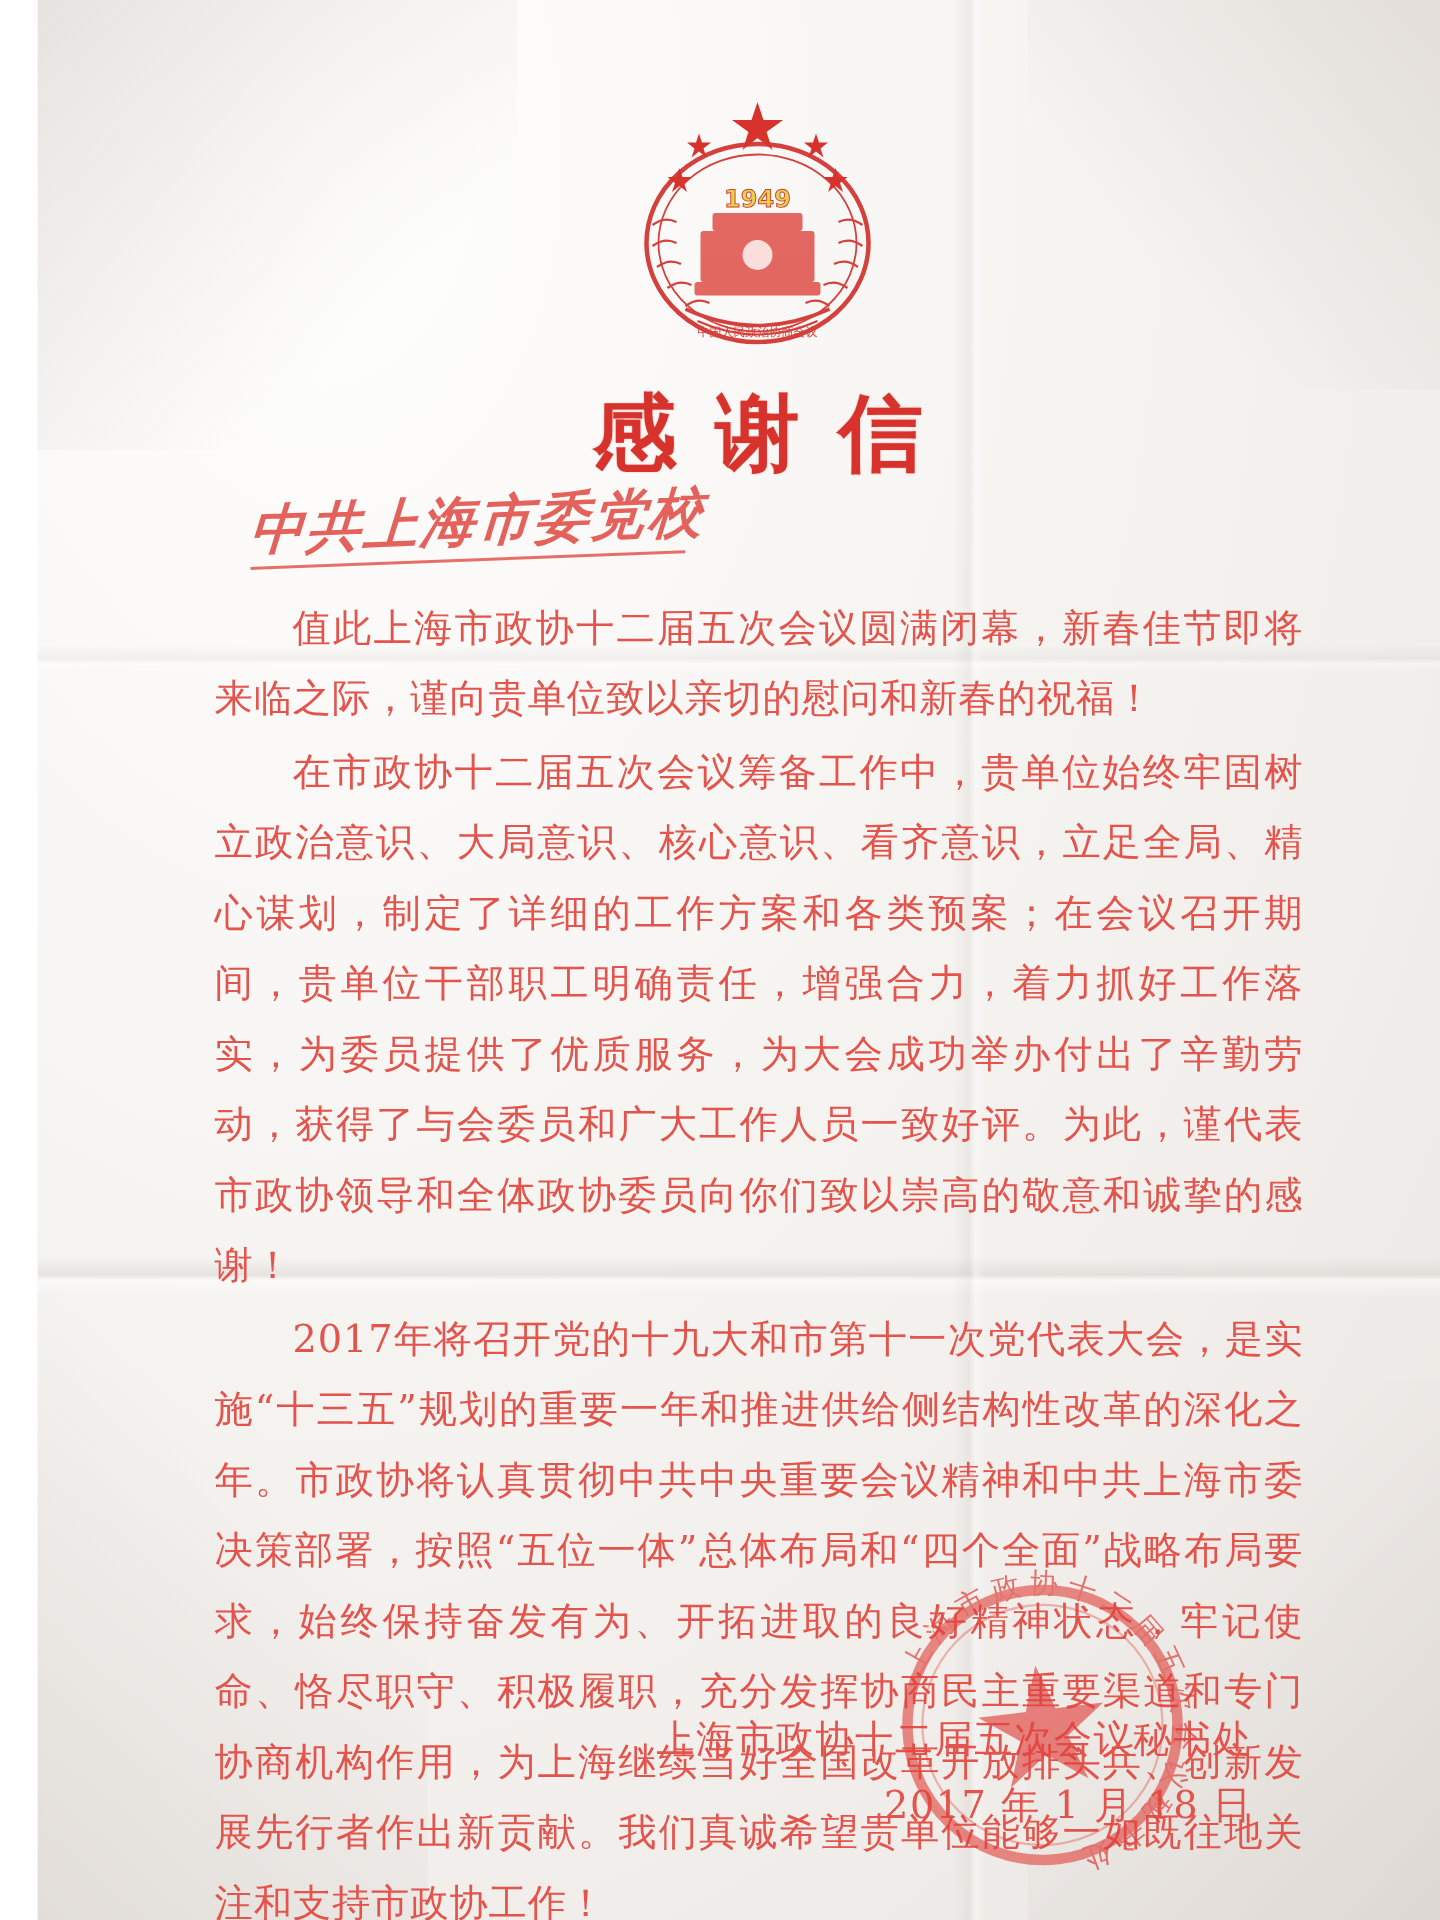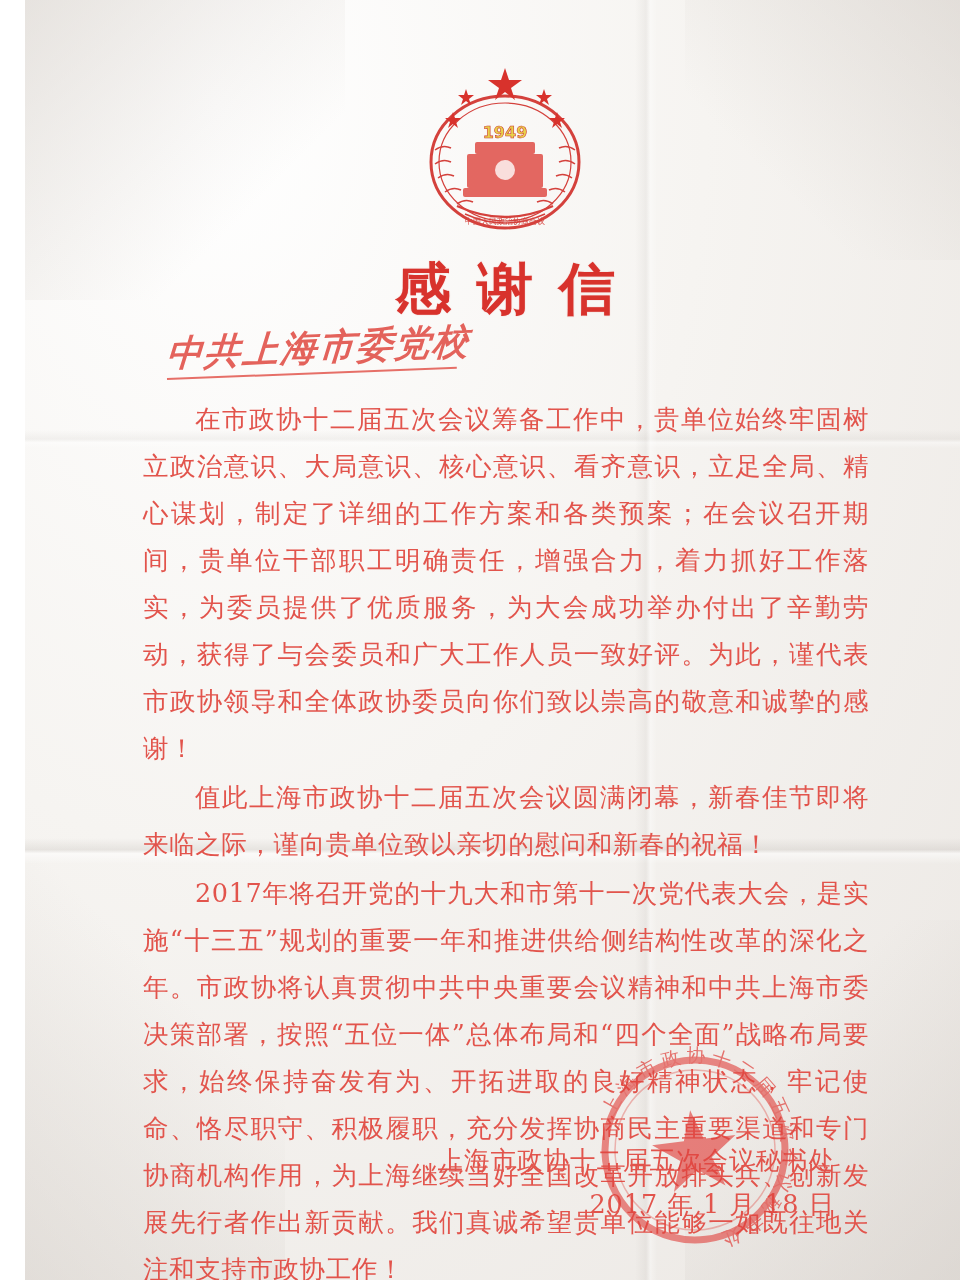--- a/index.html
+++ b/index.html
@@ -219,22 +219,22 @@
   </div>
 
   <div id="title">感谢信</div>
 
   <div id="salutation">
     <span class="hand">中共上海市委党校</span>
     <span class="underline"></span>
   </div>
 
   <div id="body-text">
+    <p>值此上海市政协十二届五次会议圆满闭幕，新春佳节即将来临之际，谨向贵单位致以亲切的慰问和新春的祝福！</p>
     <p>在市政协十二届五次会议筹备工作中，贵单位始终牢固树立政治意识、大局意识、核心意识、看齐意识，立足全局、精心谋划，制定了详细的工作方案和各类预案；在会议召开期间，贵单位干部职工明确责任，增强合力，着力抓好工作落实，为委员提供了优质服务，为大会成功举办付出了辛勤劳动，获得了与会委员和广大工作人员一致好评。为此，谨代表市政协领导和全体政协委员向你们致以崇高的敬意和诚挚的感谢！</p>
-    <p>值此上海市政协十二届五次会议圆满闭幕，新春佳节即将来临之际，谨向贵单位致以亲切的慰问和新春的祝福！</p>
     <p>2017年将召开党的十九大和市第十一次党代表大会，是实施“十三五”规划的重要一年和推进供给侧结构性改革的深化之年。市政协将认真贯彻中共中央重要会议精神和中共上海市委决策部署，按照“五位一体”总体布局和“四个全面”战略布局要求，始终保持奋发有为、开拓进取的良好精神状态，牢记使命、恪尽职守、积极履职，充分发挥协商民主重要渠道和专门协商机构作用，为上海继续当好全国改革开放排头兵、创新发展先行者作出新贡献。我们真诚希望贵单位能够一如既往地关注和支持市政协工作！</p>
   </div>
 
   <div id="signature">
     <div>上海市政协十二届五次会议秘书处</div>
     <div>2017 年 1 月 18 日</div>
   </div>
 
   <div id="stamp">
     <svg viewBox="0 0 228 228" width="228" height="228" aria-hidden="true">

